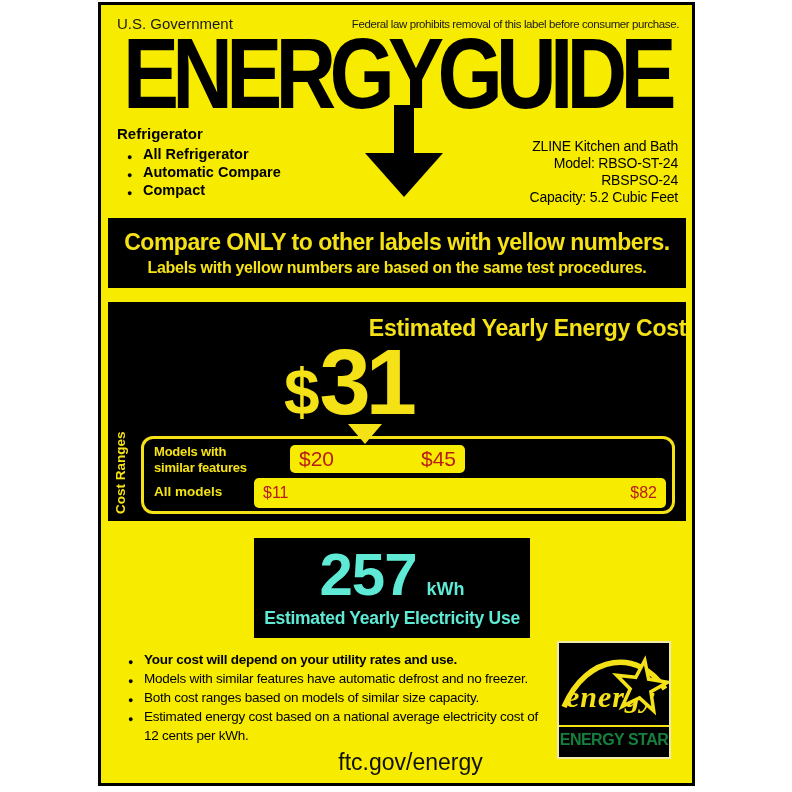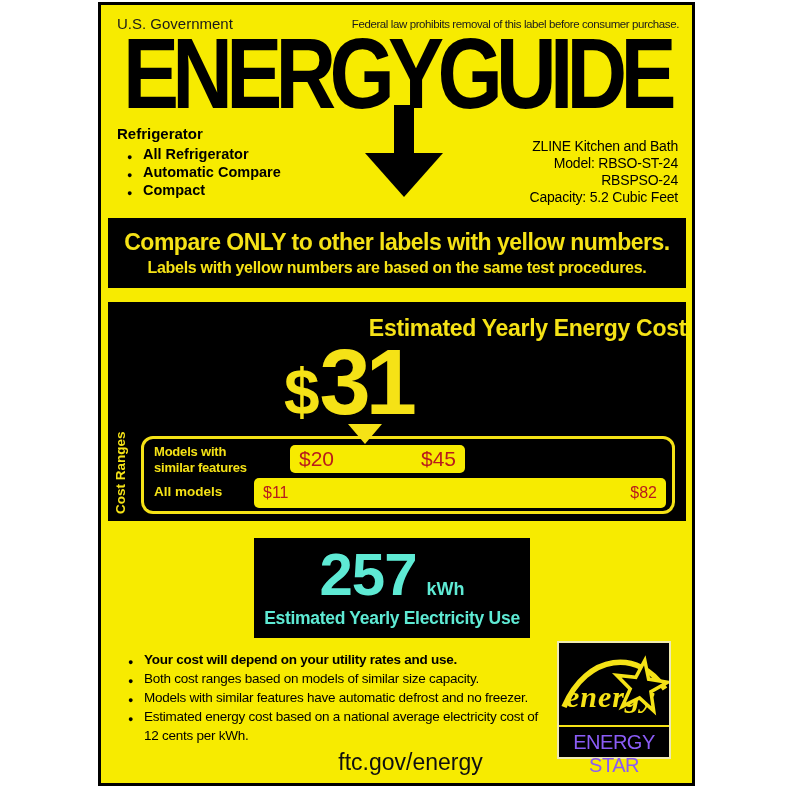--- a/index.html
+++ b/index.html
@@ -62,21 +62,21 @@
   .kwh-unit { font-size:18px; font-weight:bold; margin-left:10px; }
   .kwh-caption { font-size:17.5px; font-weight:bold; letter-spacing:-0.3px; margin-top:2px; }
   
   .notes { position:absolute; left:24px; top:645px; width:428px; }
   .note { position:relative; padding-left:19px; font-size:13.5px; line-height:19px; letter-spacing:-0.25px; }
   .note::before { content:"●"; position:absolute; left:3px; top:3px; font-size:9px; }
   .note-bold { font-weight:bold; }
   
   .estar { position:absolute; left:456px; top:636px; width:114px; height:118px; background:#000; border:2px solid #EFEAB4; }
   .estar-divider { position:absolute; left:0; right:0; top:82px; height:2px; background:#F5E216; }
-  .estar-caption { position:absolute; left:0; top:88px; width:100%; text-align:center; font-size:20px; font-weight:normal; color:#8b5cf6; letter-spacing:-0.5px; }
+  .estar-caption { position:absolute; left:0; top:88px; width:100%; text-align:center; font-size:16px; font-weight:bold; color:#15803d; letter-spacing:-0.5px; }
   
   .ftc { position:absolute; left:14px; top:744px; width:100%; text-align:center; font-size:23px; color:#101010; }
 </style>
 </head>
 <body>
 
 <div class="canvas">
   <div class="label">
 
     <div class="gov">U.S. Government</div>
@@ -136,22 +136,22 @@
     <div class="kwh-box">
       <div class="kwh-row">
         <span class="kwh-val">257</span>
         <span class="kwh-unit">kWh</span>
       </div>
       <div class="kwh-caption">Estimated Yearly Electricity Use</div>
     </div>
 
     <div class="notes">
       <div class="note note-bold">Your cost will depend on your utility rates and use.</div>
+      <div class="note">Models with similar features have automatic defrost and no freezer.</div>
       <div class="note">Both cost ranges based on models of similar size capacity.</div>
-      <div class="note">Models with similar features have automatic defrost and no freezer.</div>
       <div class="note">Estimated energy cost based on a national average electricity cost of 12 cents per kWh.</div>
     </div>
 
     <div class="estar">
       <svg width="110" height="82" viewBox="0 0 110 82">
         <path d="M 5 64 C 28 10, 80 6, 106 46" stroke="#F5E216" stroke-width="5.5" fill="none"></path>
         <text x="7" y="64" font-family="Liberation Serif, DejaVu Serif, serif" font-style="italic" font-weight="bold" font-size="30" fill="#F5E216" letter-spacing="1">energy</text>
         <polygon points="85.8,17.3 89.6,36.1 108.6,39.3 91.9,48.8 94.7,67.8 80.5,54.9 63.2,63.4 71.2,45.9 57.7,32.2 76.8,34.3" fill="#000" stroke="#F5E216" stroke-width="3.5" stroke-linejoin="miter"></polygon>
       </svg>
       <div class="estar-divider"></div>

